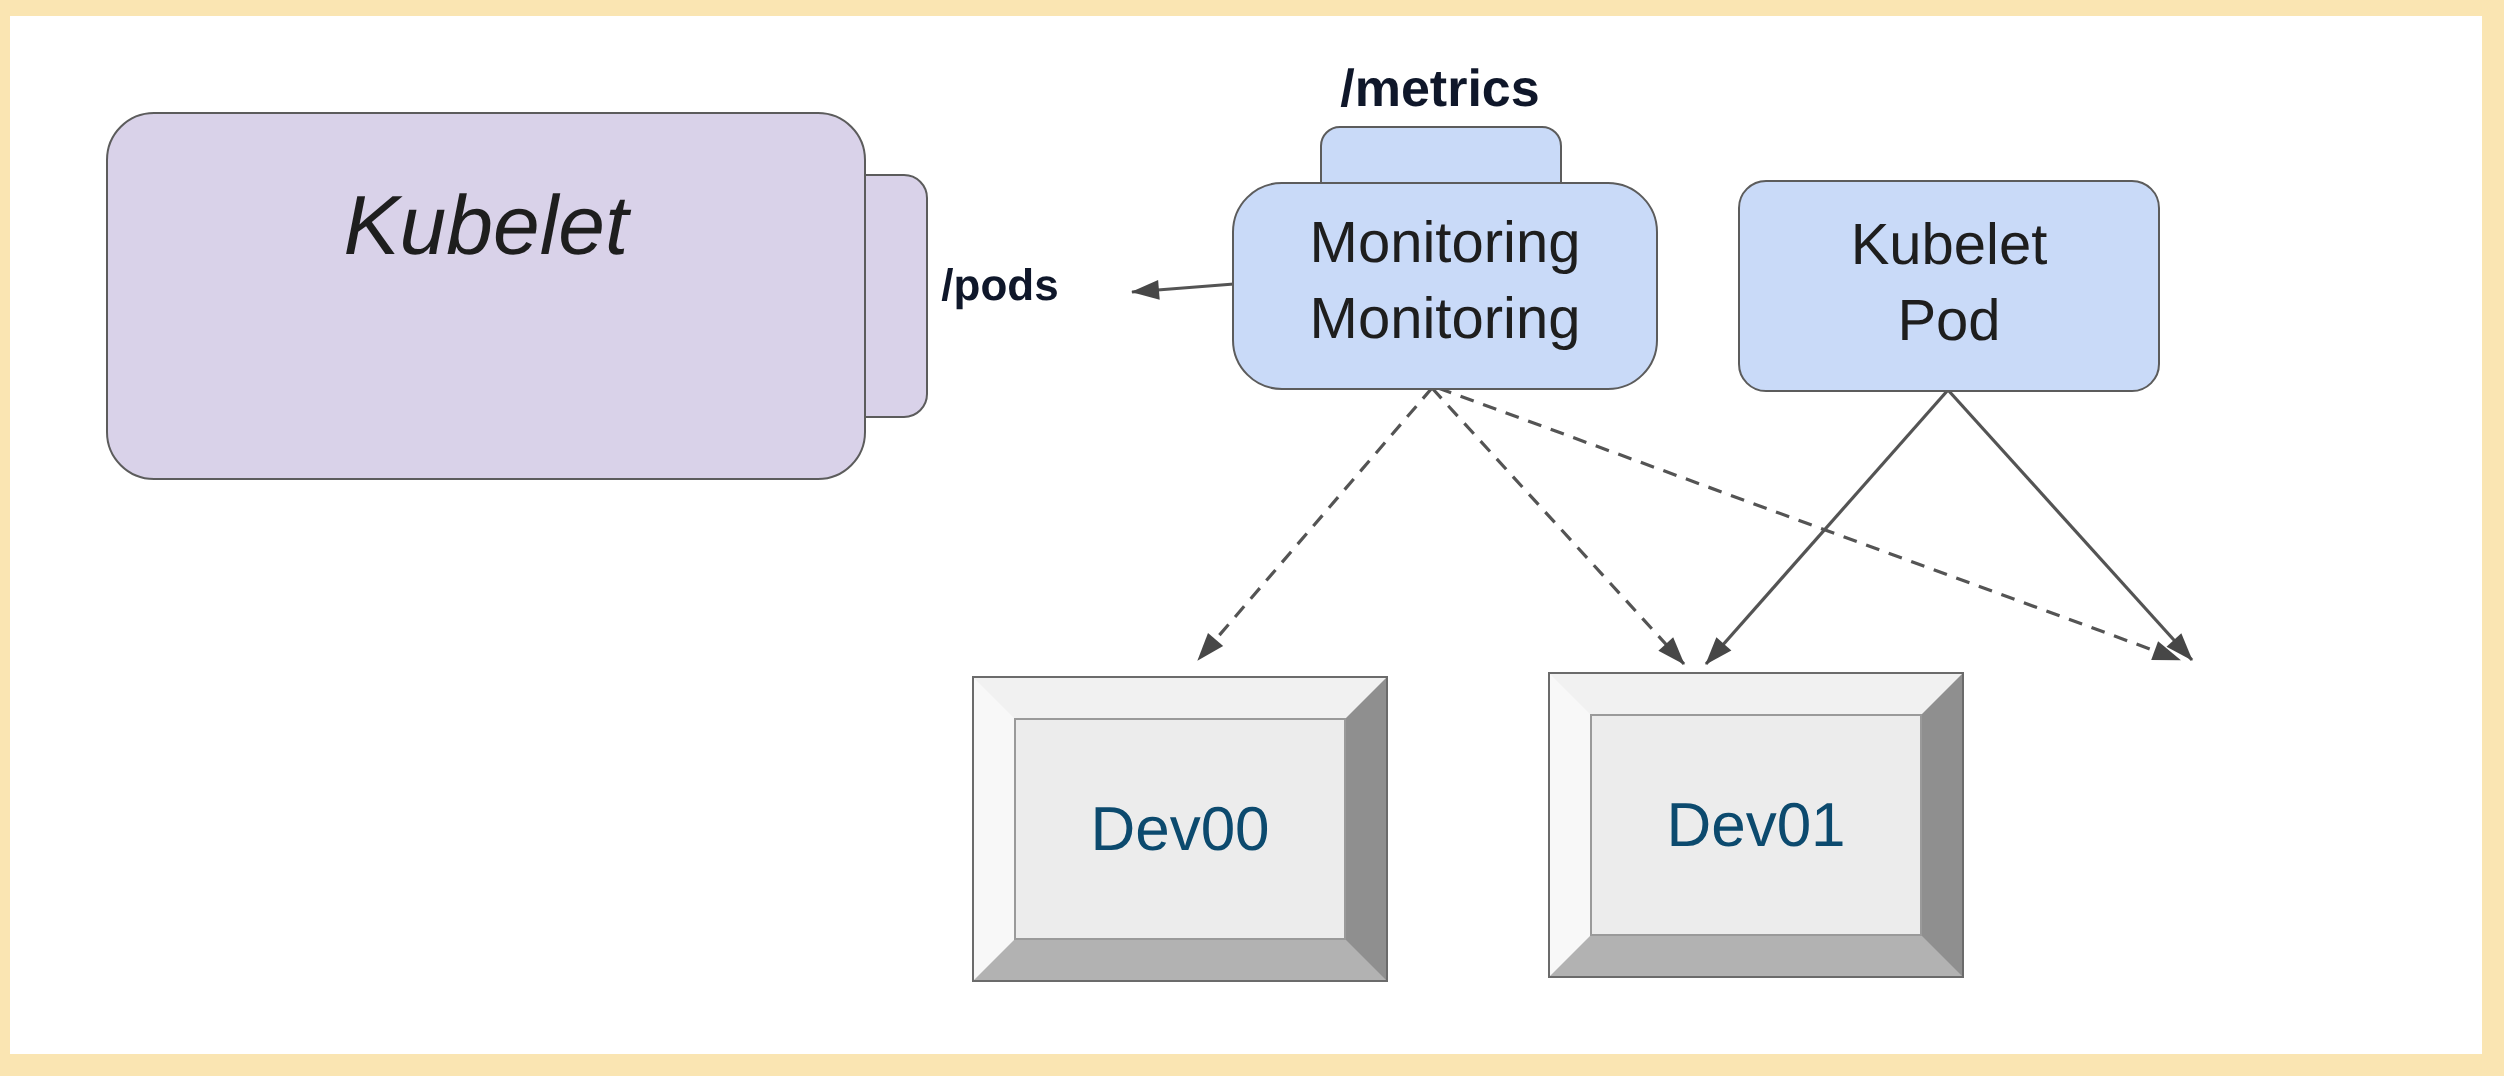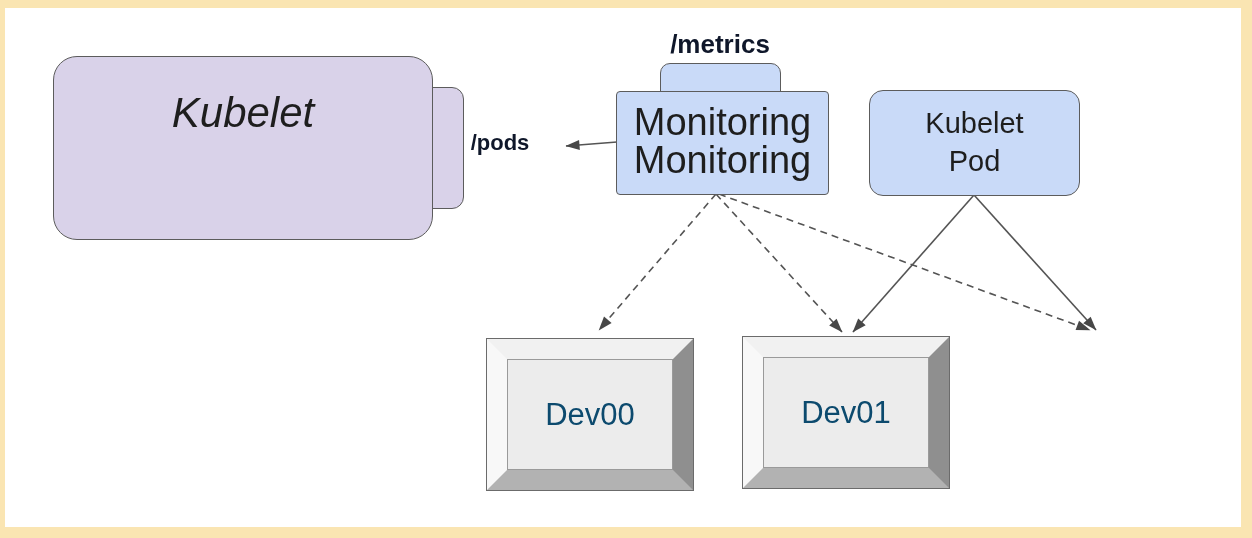--- a/index.html
+++ b/index.html
@@ -25,22 +25,22 @@
     color:#1e1e1e; text-align:center;
   }
   .purple { background:#D9D2E9; }
   .blue   { background:#C9DAF8; }
 
   #kubelet-box { left:53px; top:56px; width:378px; height:182px; border-radius:24px; z-index:3; font-size:42px; }
   #kubelet-box .node-label { display:block; padding-top:32px;font-style:italic; }
   #kubelet-shadow { left:400px; top:87px; width:62px; height:120px; border-radius:12px; z-index:2; }
 
   #metrics-tab { left:660px; top:63px; width:119px; height:34px; border-radius:10px 10px 0 0; z-index:2; }
-  #monitoring-box { left:616px; top:91px; width:211px; height:102px; border-radius:4px; z-index:3;
-                    font-size:38px; line-height:38px; }
+  #monitoring-box { left:616px; top:91px; width:211px; height:102px; border-radius:25px; z-index:3;
+                    font-size:29px; line-height:38px; }
   #monitoring-box .node-label { display:block; padding-top:11px; }
   #workload-box { left:869px; top:90px; width:209px; height:104px; border-radius:14px; z-index:3;
                   font-size:29px; line-height:38px; }
   #workload-box .node-label { display:block; padding-top:13px; }
 
   .endpoint-label {
     position:absolute; color:#0f172a; font-size:26px; text-align:center; z-index:4;font-weight:bold;
   }
   #pods-label { left:456px; top:130px; width:88px; font-size:22px; }
   #metrics-label { left:650px; top:29px; width:140px; }
@@ -53,21 +53,21 @@
     border-top-color:#f1f1f1; border-left-color:#f8f8f8;
     border-right-color:#8f8f8f; border-bottom-color:#b2b2b2;
   }
   .device-face {
     width:100%; height:100%; box-sizing:border-box;
     background:#ececec; border:1px solid #9a9a9a;
     display:flex; align-items:center; justify-content:center;
     font-size:31px; color:#0c4a6e;
   }
   #device-dev00 { left:486px; top:338px; }
-  #device-dev01 { left:742px; top:336px; }
+  #device-dev01 { left:774px; top:336px; }
   #device-dev02 { left:1001px; top:337px; }
 </style>
 </head>
 <body>
 
 <div id="stage">
   <div id="canvas"></div>
 
   <svg id="connector-layer" width="1252" height="538" viewBox="0 0 1252 538" xmlns="http://www.w3.org/2000/svg">
     <defs>

